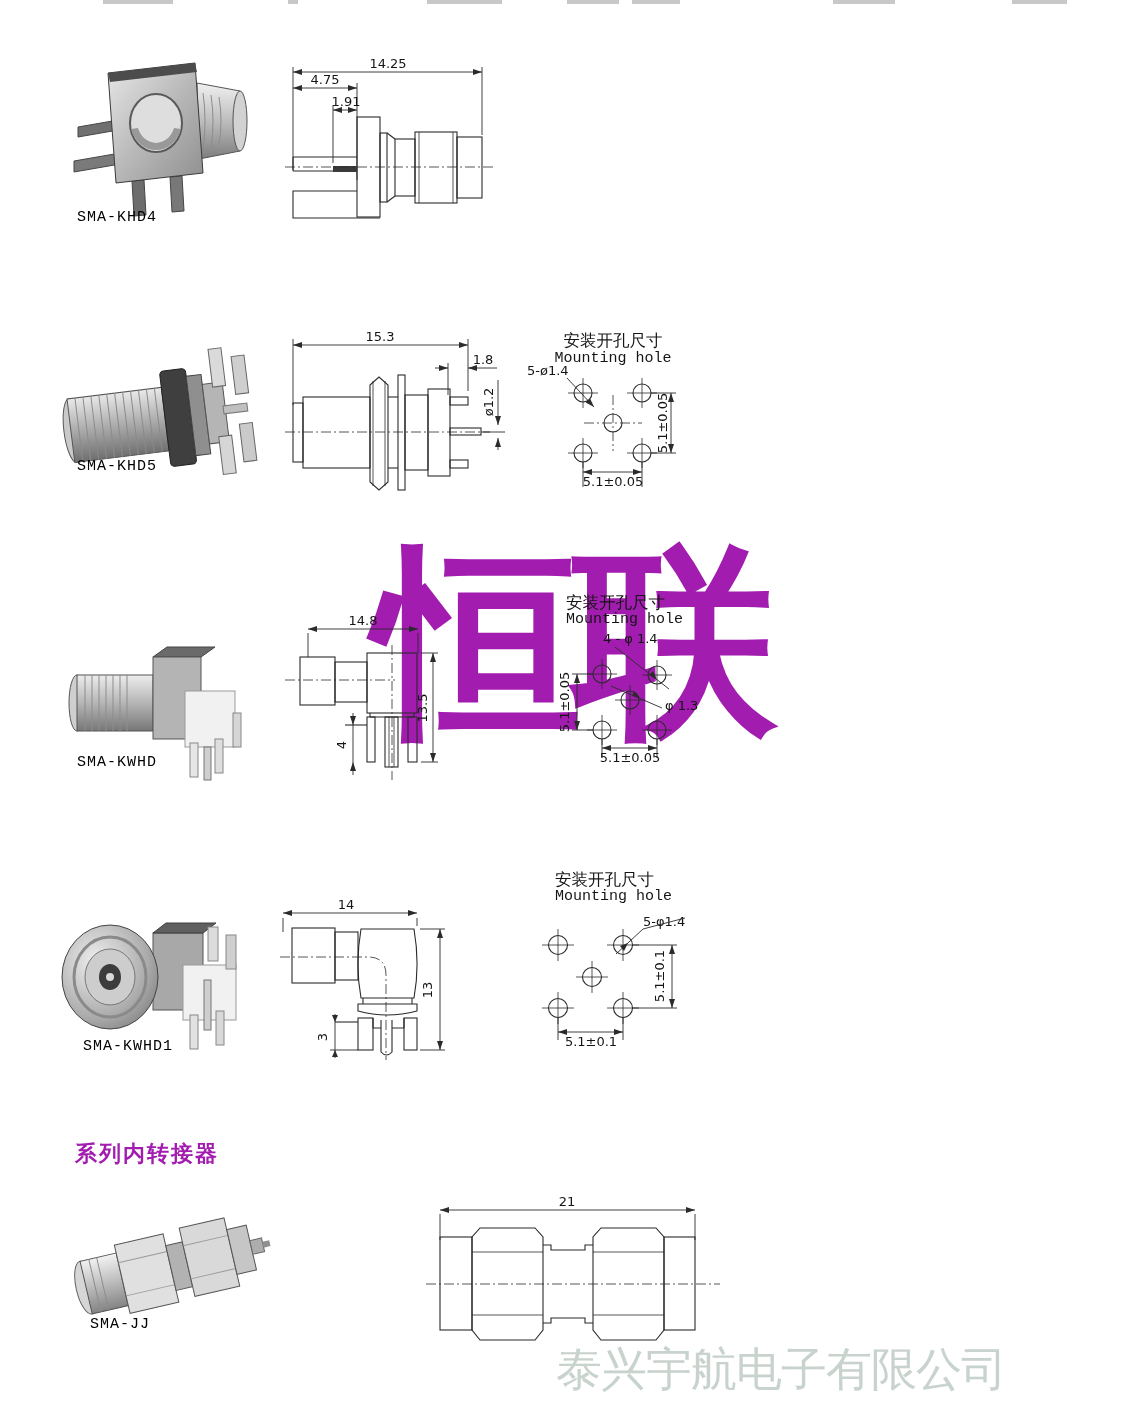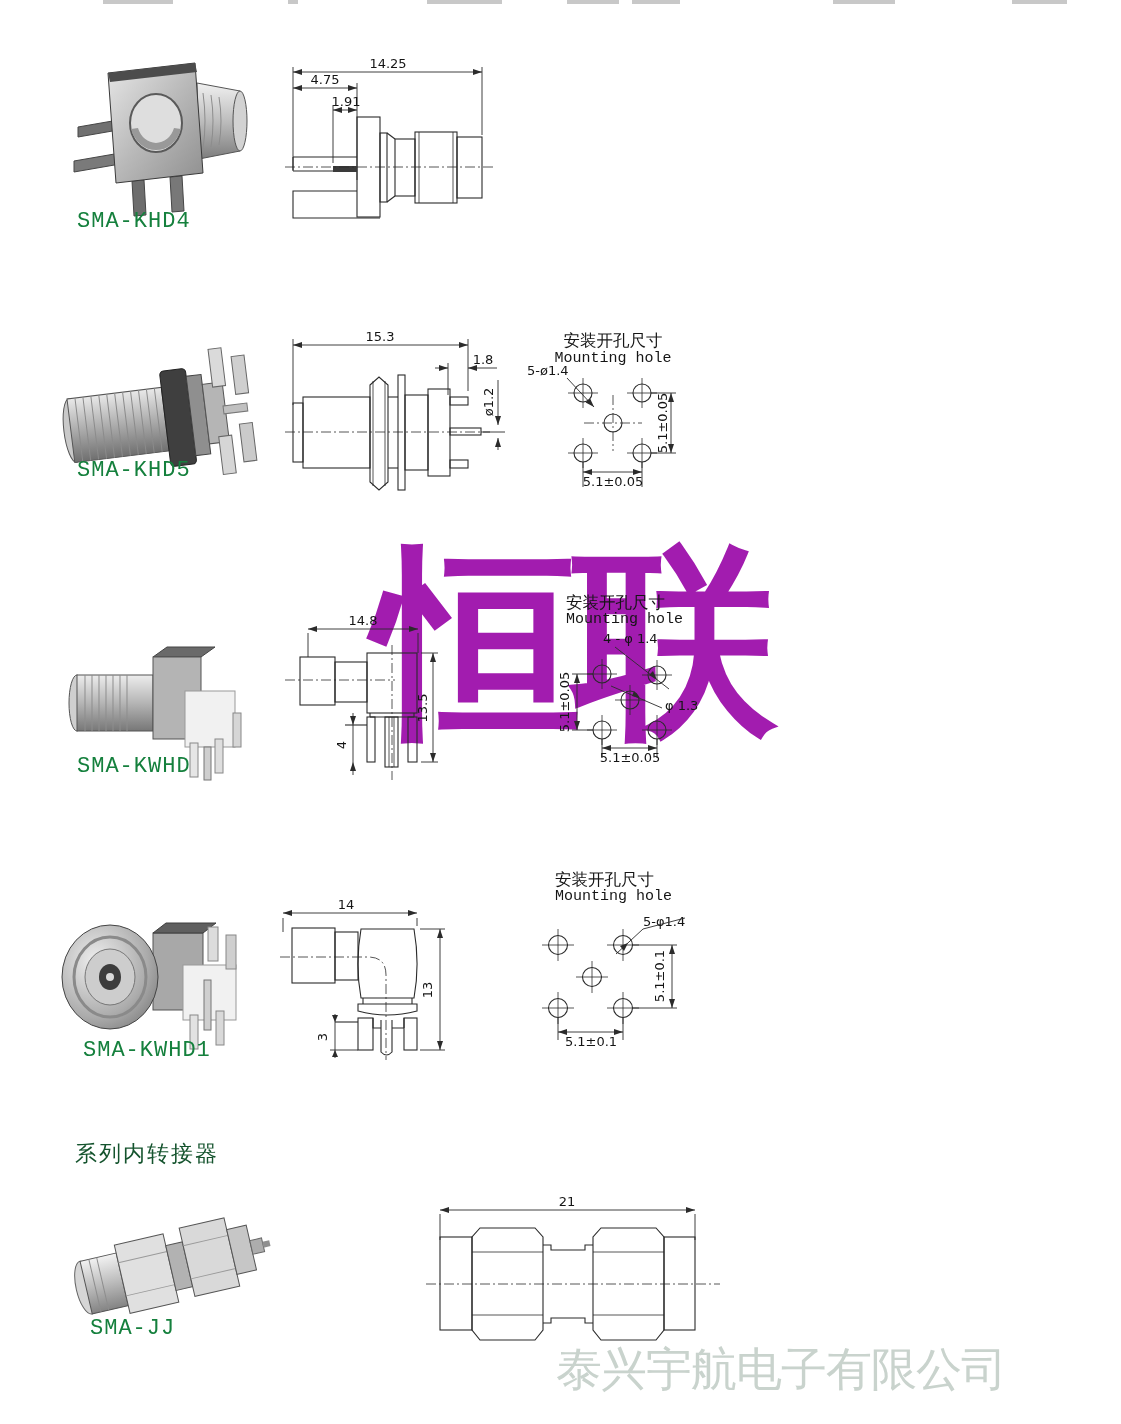--- a/index.html
+++ b/index.html
@@ -11,22 +11,22 @@
              font-family:Liberation Mono, monospace;}
   .wm-bottom{position:absolute;left:556px;top:1346px;font-size:46px;color:#c9d3cd;
              letter-spacing:-1px;line-height:1;z-index:0;white-space:nowrap;
              font-family:"DejaVu Serif",serif;}
   
   .topfrag{position:absolute;top:0;left:0;width:1121px;height:8px;z-index:1;}
   .topfrag i{position:absolute;top:0;height:4px;background:#9a9a9a;opacity:.55;display:block;}
   
   .sec{position:absolute;z-index:1;}
   .model-label{position:absolute;z-index:2;font-family:"Liberation Mono","DejaVu Sans Mono",monospace;
-               font-size:22px;color:#15803d;letter-spacing:1px;white-space:nowrap;}
-  .heading{position:absolute;z-index:2;font-size:22px;font-weight:400;color:#14532d;
+               font-size:15px;color:#000000;letter-spacing:1px;white-space:nowrap;}
+  .heading{position:absolute;z-index:2;font-size:22px;font-weight:700;color:#a21caf;
            font-family:"DejaVu Sans",sans-serif;letter-spacing:2px;}
   svg{position:absolute;overflow:visible;}
   .ln{stroke:#2b2b2b;stroke-width:1.1;fill:none;stroke-linejoin:miter;}
   .lt{stroke:#2b2b2b;stroke-width:.8;fill:none;}
   .dim{stroke:#2b2b2b;stroke-width:.9;fill:none;}
   .cl{stroke:#2b2b2b;stroke-width:.8;stroke-dasharray:10 3 2 3;fill:none;}
   text{font-family:"DejaVu Sans",sans-serif;fill:#151515;}
   text.d{font-size:13px;}
   text.cn{font-size:16.5px;}
   text.en{font-size:15px;font-family:"Liberation Mono","DejaVu Sans Mono",monospace;}

